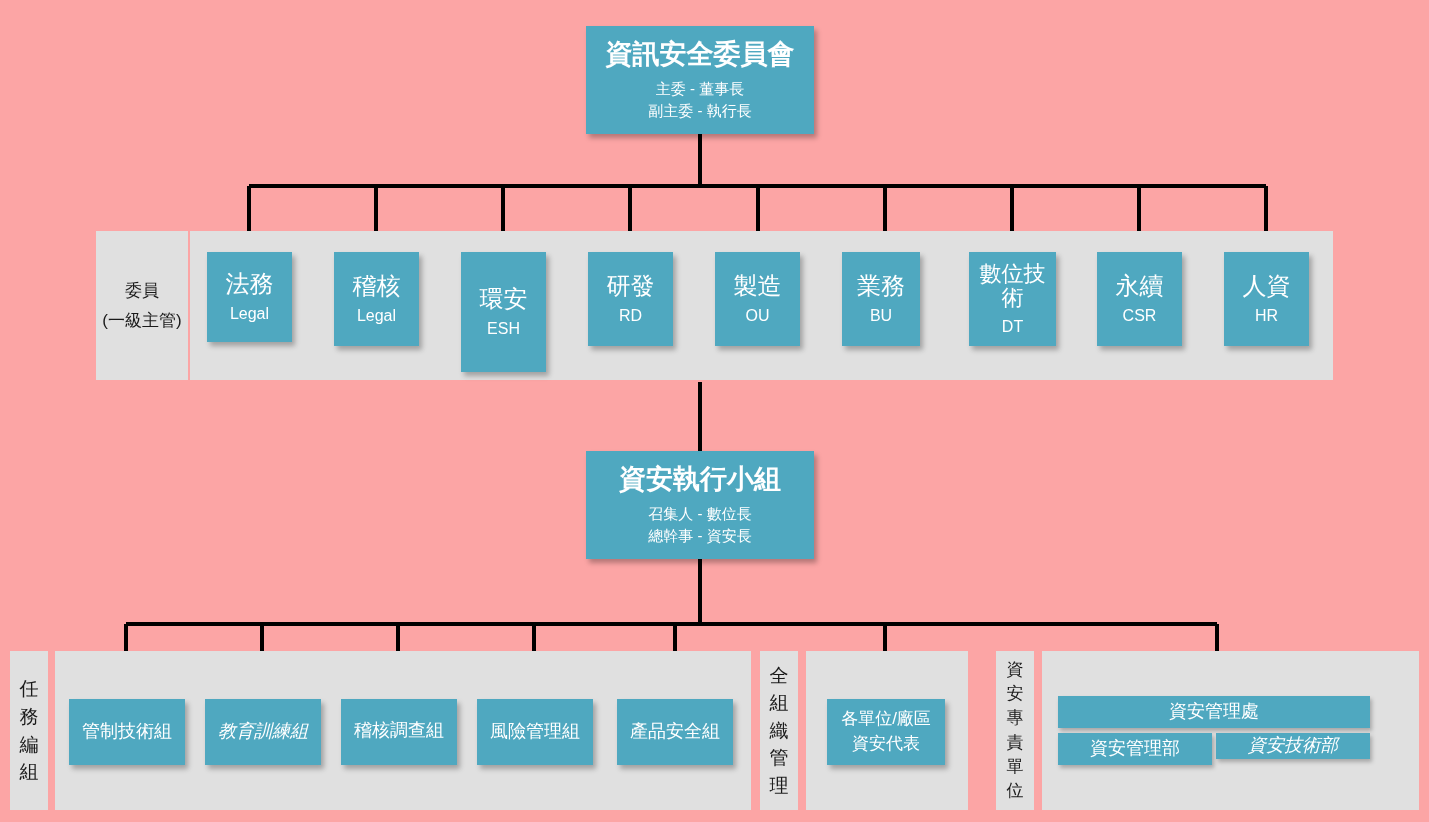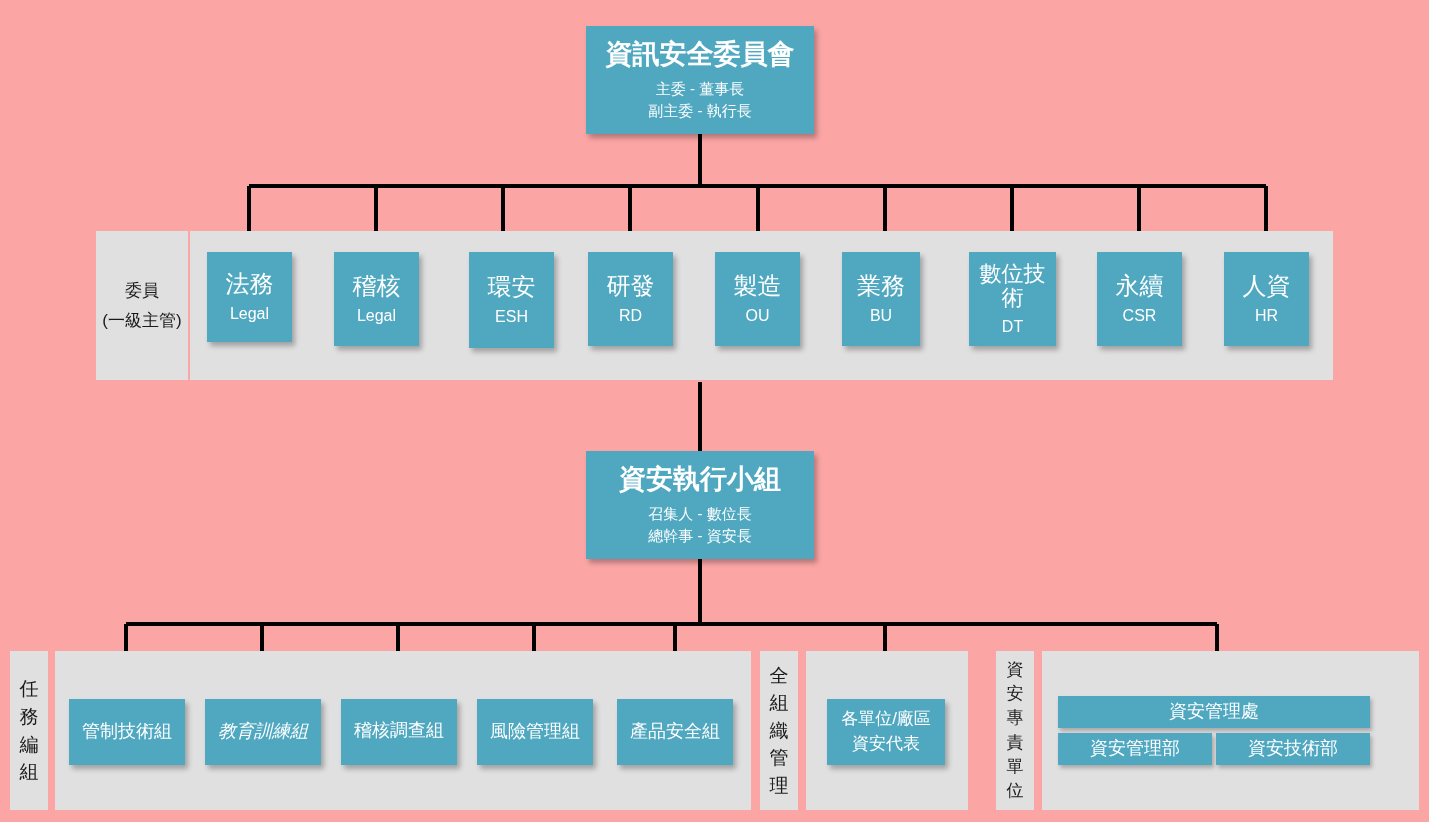--- a/index.html
+++ b/index.html
@@ -139,21 +139,21 @@
   <div class="panel" style="left:190px; top:231px; width:1143px; height:149px;"></div>
 
   <div class="node" style="left:207px; top:252px; width:85px; height:90px;">
     <div class="cn">法務</div>
     <div class="en">Legal</div>
   </div>
   <div class="node" style="left:334px; top:252px; width:85px; height:94px;">
     <div class="cn">稽核</div>
     <div class="en">Legal</div>
   </div>
-  <div class="node" style="left:461px; top:252px; width:85px; height:96px;margin-left:8px;">
+  <div class="node" style="left:461px; top:252px; width:85px; height:120px;">
     <div class="cn">環安</div>
     <div class="en">ESH</div>
   </div>
   <div class="node" style="left:588px; top:252px; width:85px; height:94px;">
     <div class="cn">研發</div>
     <div class="en">RD</div>
   </div>
   <div class="node" style="left:715px; top:252px; width:85px; height:94px;">
     <div class="cn">製造</div>
     <div class="en">OU</div>
@@ -228,17 +228,17 @@
     <span class="vchar">位</span>
   </div>
   <div class="panel" style="left:1042px; top:651px; width:377px; height:159px;"></div>
 
   <div class="node dept" style="left:1058px; top:696px; width:312px; height:32px; box-shadow:2px 3px 4px rgba(0,0,0,0.25);">
     <div class="cn">資安管理處</div>
   </div>
   <div class="node dept" style="left:1058px; top:733px; width:154px; height:32px; box-shadow:2px 3px 4px rgba(0,0,0,0.25);">
     <div class="cn">資安管理部</div>
   </div>
-  <div class="node dept" style="left:1216px; top:733px; width:154px; height:32px; box-shadow:2px 3px 4px rgba(0,0,0,0.25);">
+  <div class="node dept" style="left:1216px; top:733px; width:154px; height:26px; box-shadow:2px 3px 4px rgba(0,0,0,0.25);font-style:italic;">
     <div class="cn">資安技術部</div>
   </div>
 
 </div>
 
 </body></html>

